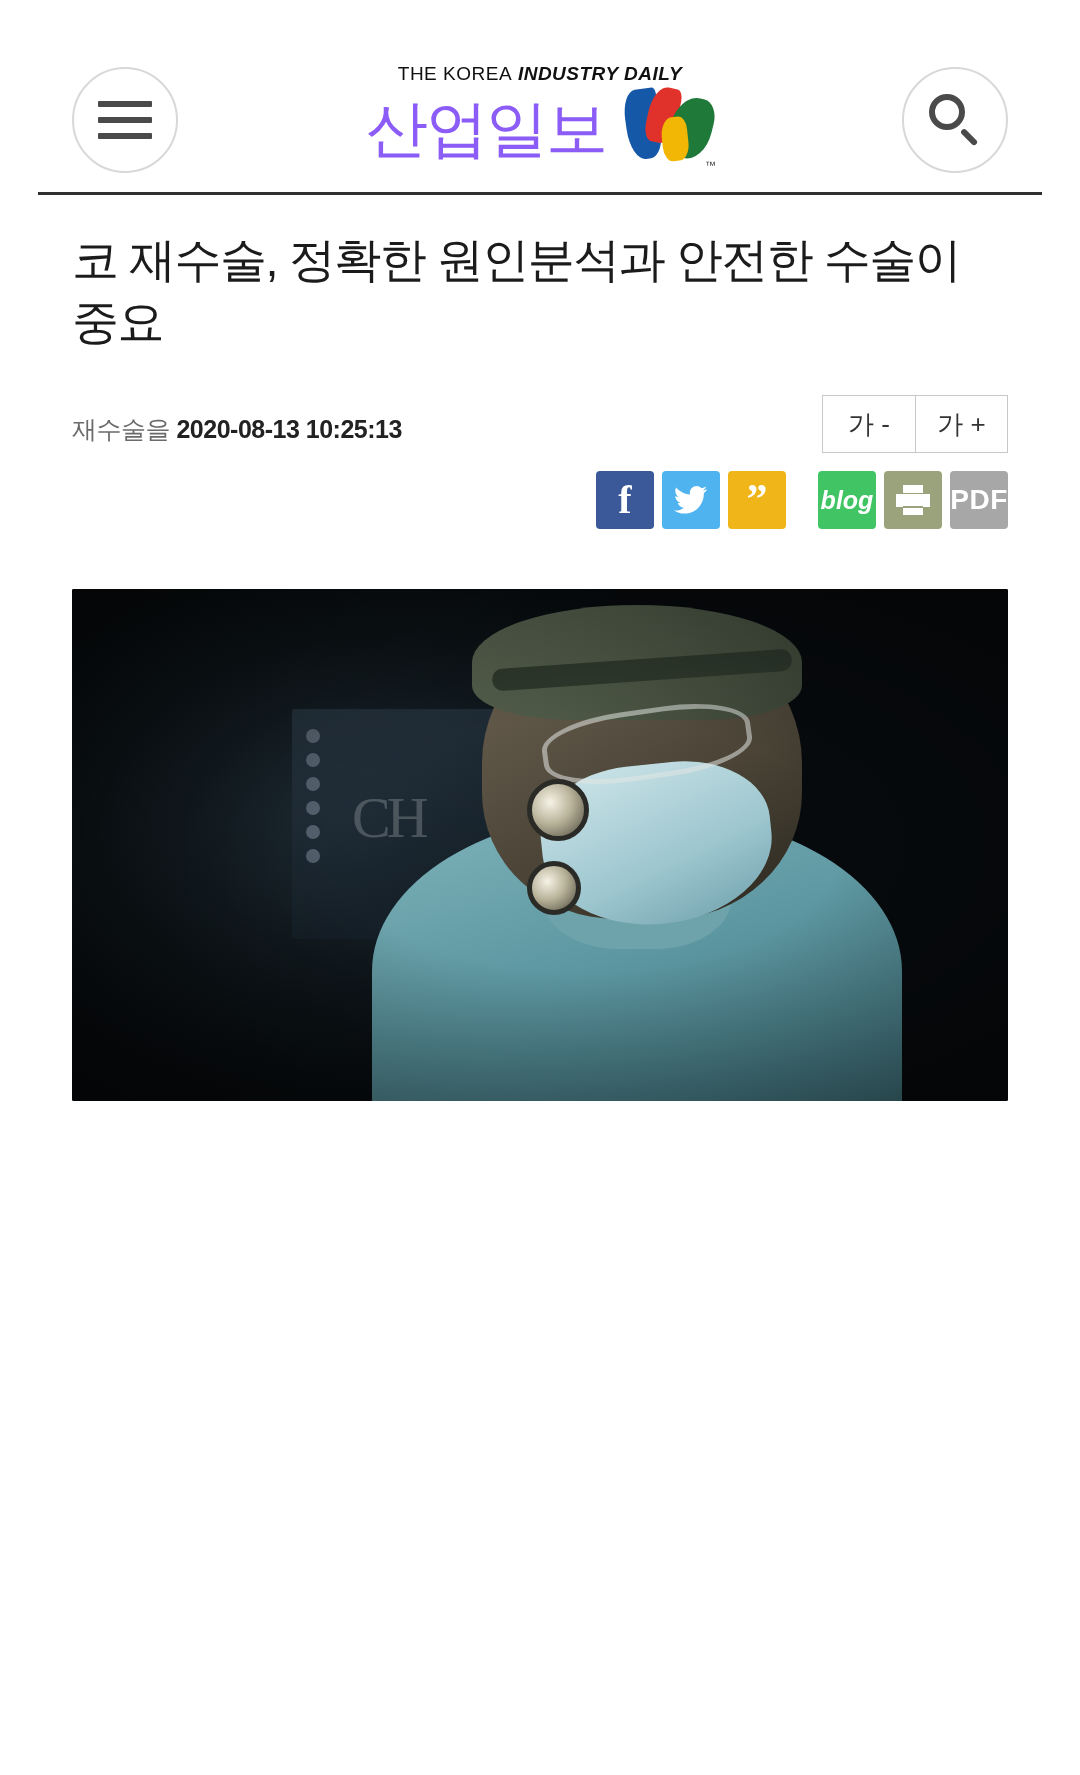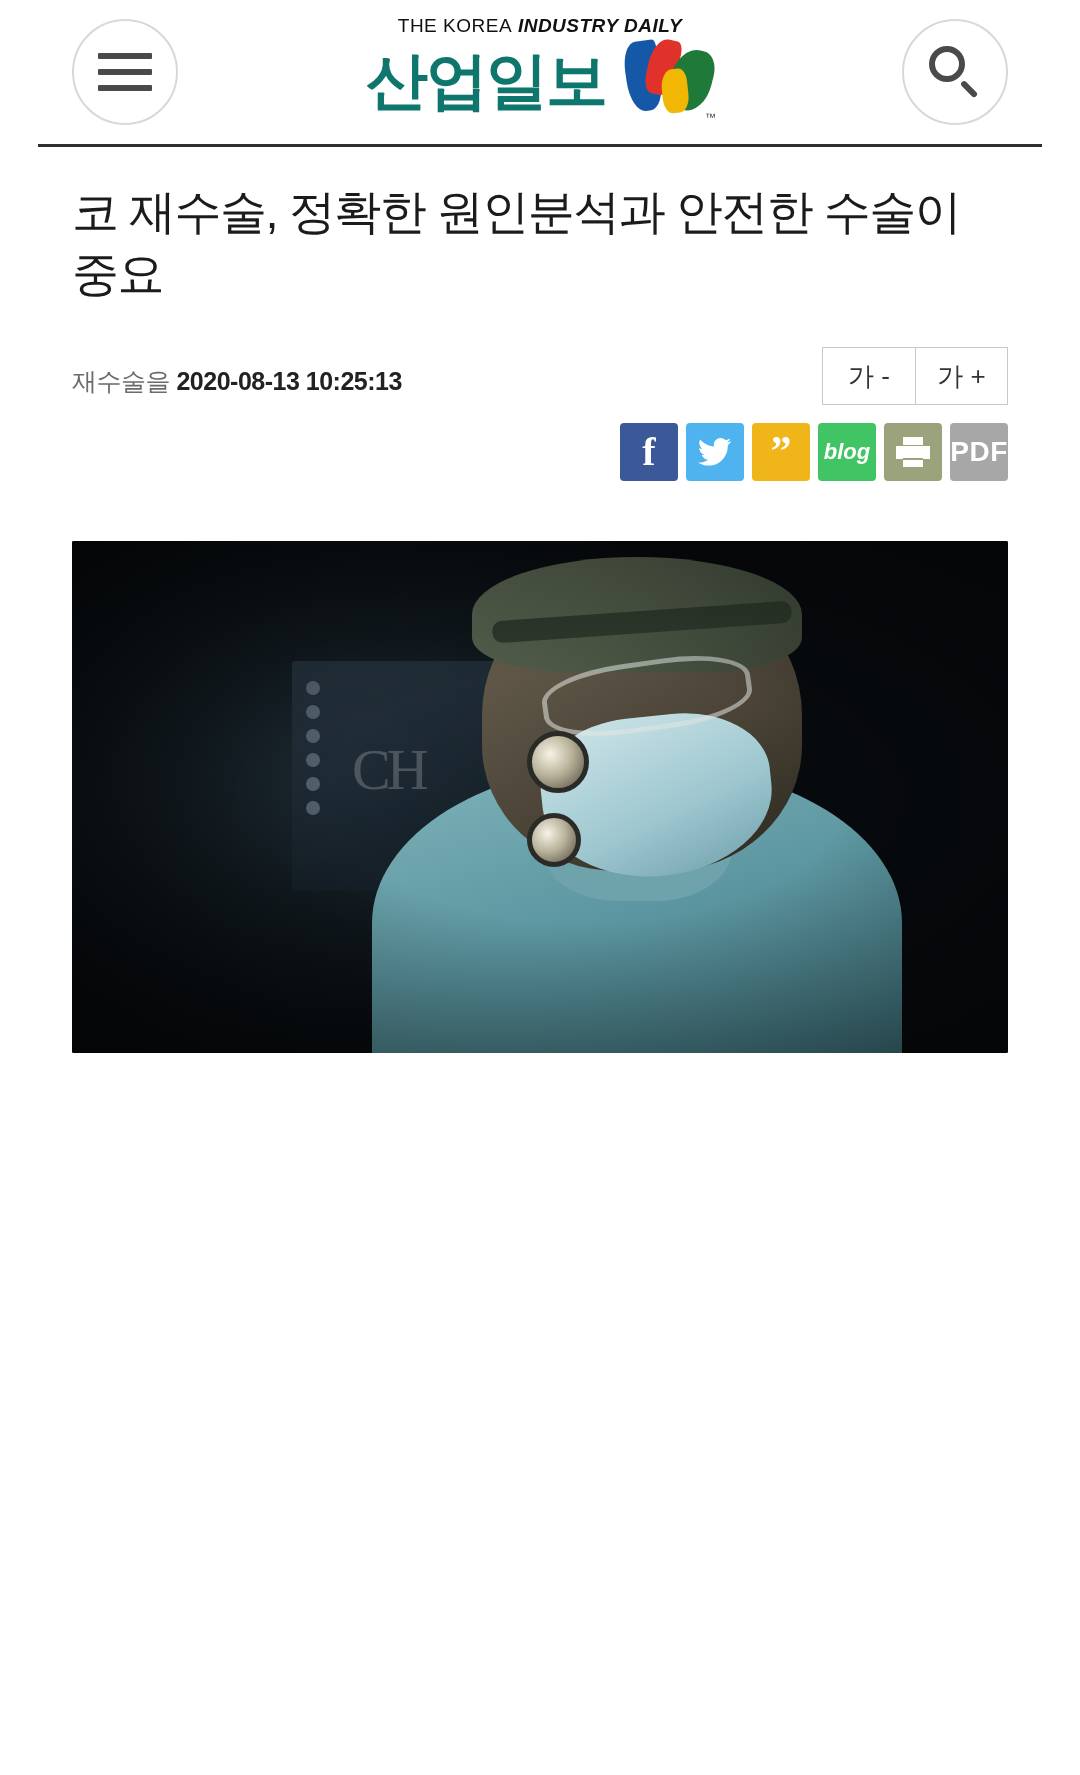--- a/index.html
+++ b/index.html
@@ -17,20 +17,21 @@
   }
 
   
   .header {
     position: relative;
     height: 144px;
     display: flex;
     align-items: center;
     justify-content: space-between;
     padding: 0 72px;
+    margin-top: 48px;
   }
   .icon-circle {
     width: 106px;
     height: 106px;
     border-radius: 50%;
     border: 2px solid #d8d8d8;
     background: #fff;
     display: flex;
     align-items: center;
     justify-content: center;
@@ -91,22 +92,22 @@
     white-space: nowrap;
   }
   .logo-top .thin { font-weight: 400; font-style: normal; }
   .logo-main {
     display: flex;
     align-items: center;
     gap: 12px;
   }
   .logo-ko {
     font-size: 62px;
-    font-weight: 700;
-    color: #0f766e;
+    font-weight: 400;
+    color: #8b5cf6;
     letter-spacing: -2px;
     line-height: 1;
   }
   .logo-mark {
     position: relative;
     width: 96px;
     height: 84px;
   }
   .logo-mark .blue {
     position: absolute;
@@ -217,21 +218,21 @@
     color: #fff;
     font-weight: 700;
     cursor: pointer;
     font-size: 30px;
     line-height: 1;
     position: relative;
   }
   .sb-facebook { background: #3b5998; font-family: "Liberation Serif", serif; font-size: 40px; }
   .sb-twitter { background: #4eb3ee; font-size: 30px; }
   .sb-kakaostory { background: #f0b518; }
-  .sb-kakaotalk { background: #41c463; font-size: 22px; font-style: italic; }
+  .sb-kakaotalk { background: #41c463; font-size: 25px; font-style: italic; margin-left: 24px; }
   .sb-print { background: #9aa37c; }
   .sb-pdf { background: #a7a7a7; font-size: 28px; letter-spacing: 0.5px; }
 
   .sb-kakaostory .quote {
     font-family: "Liberation Serif", serif;
     font-size: 42px;
     color: #fff;
     line-height: 0.6;
   }
   .printer {

